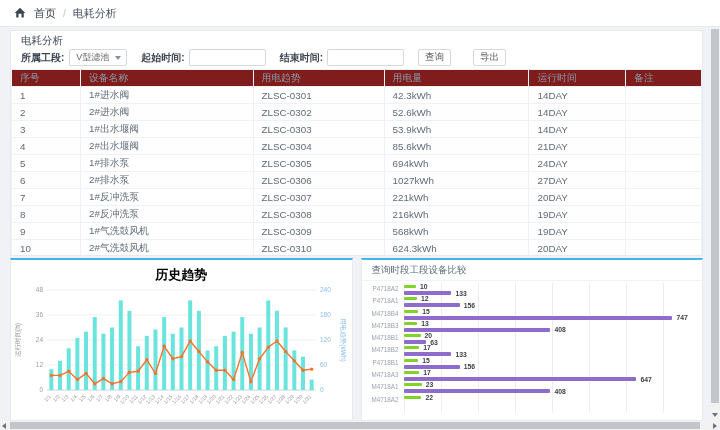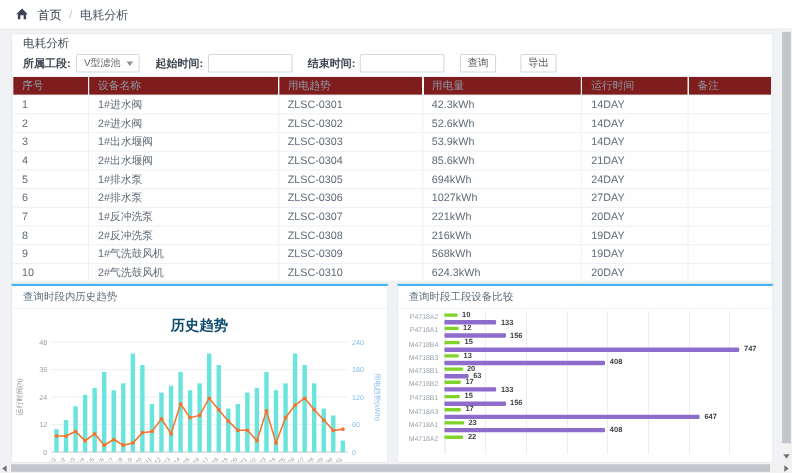--- a/index.html
+++ b/index.html
@@ -35,21 +35,21 @@
   table { width:100%; border-collapse:collapse; font-size:9.8px; color:#5f6b77; table-layout:fixed; }
   th,td { border:1px solid #eef1f5; padding:0 8px; height:17px; font-weight:normal; text-align:left;
           overflow:hidden; white-space:nowrap; }
   th { background:#7f1d1d; color:#8c98a5; }
   tr:nth-child(even) td { background:#fefefe; }
 
   
   .charts { position:absolute; left:10px; top:258px; width:693px; height:163px; display:flex; gap:8px; }
   .chart-panel { flex:1; background:#fff; border:1px solid #e7ebf0; border-top-width:2px; overflow:hidden; position:relative; }
   .chart-header { font-size:9.5px; color:#5c6c7c; padding:4px 10px 3px; border-bottom:1px solid #f1f3f6; }
-  .chart-title { text-align:center; font-size:13px; font-weight:bold; color:#0c4a6e; padding-top:6px; height:22px; }
+  .chart-title { text-align:center; font-size:13px; font-weight:bold; color:#000000; padding-top:6px; height:22px; }
 
   
   .compare-body { position:relative; margin:2px 6px 0 4px; height:130px; overflow:hidden; }
   .cgrid { position:absolute; left:38px; right:2px; top:0; bottom:0;
            background-image:repeating-linear-gradient(to right,#ededf0 0 1px,transparent 1px 37px); }
   .crow { position:relative; height:12.3px; }
   .clabel { position:absolute; left:0; top:0; width:33px; height:12.3px; line-height:12.3px;
             font-size:6.3px; color:#9aa3ad; text-align:right; }
   .cbars { position:absolute; left:38px; right:0; top:1px; }
   .bline { display:flex; align-items:center; }
@@ -197,21 +197,20 @@
           <td>624.3kWh</td>
           <td>20DAY</td>
           <td></td>
         </tr>
       </tbody>
   </table>
 </div>
 
 <div class="charts">
   <div class="chart-panel" id="trend-panel" style="border-top-color: rgb(69, 178, 242);">
-    <div class="chart-header">查询时段内历史趋势</div>
     <div class="chart-title">历史趋势</div>
     <svg id="trend-svg" width="339" height="122" viewBox="0 0 339 122">
         <g>
           <line x1="36" y1="108" x2="305" y2="108" stroke="#cfd4d9" stroke-width="1"></line>
           <text x="32" y="110.3" text-anchor="end" font-size="6.5" fill="#9aa0a6">0</text>
           <line x1="36" y1="83" x2="305" y2="83" stroke="#eef1f4" stroke-width="1"></line>
           <text x="32" y="85.3" text-anchor="end" font-size="6.5" fill="#9aa0a6">12</text>
           <line x1="36" y1="58" x2="305" y2="58" stroke="#eef1f4" stroke-width="1"></line>
           <text x="32" y="60.3" text-anchor="end" font-size="6.5" fill="#9aa0a6">24</text>
           <line x1="36" y1="33" x2="305" y2="33" stroke="#eef1f4" stroke-width="1"></line>

